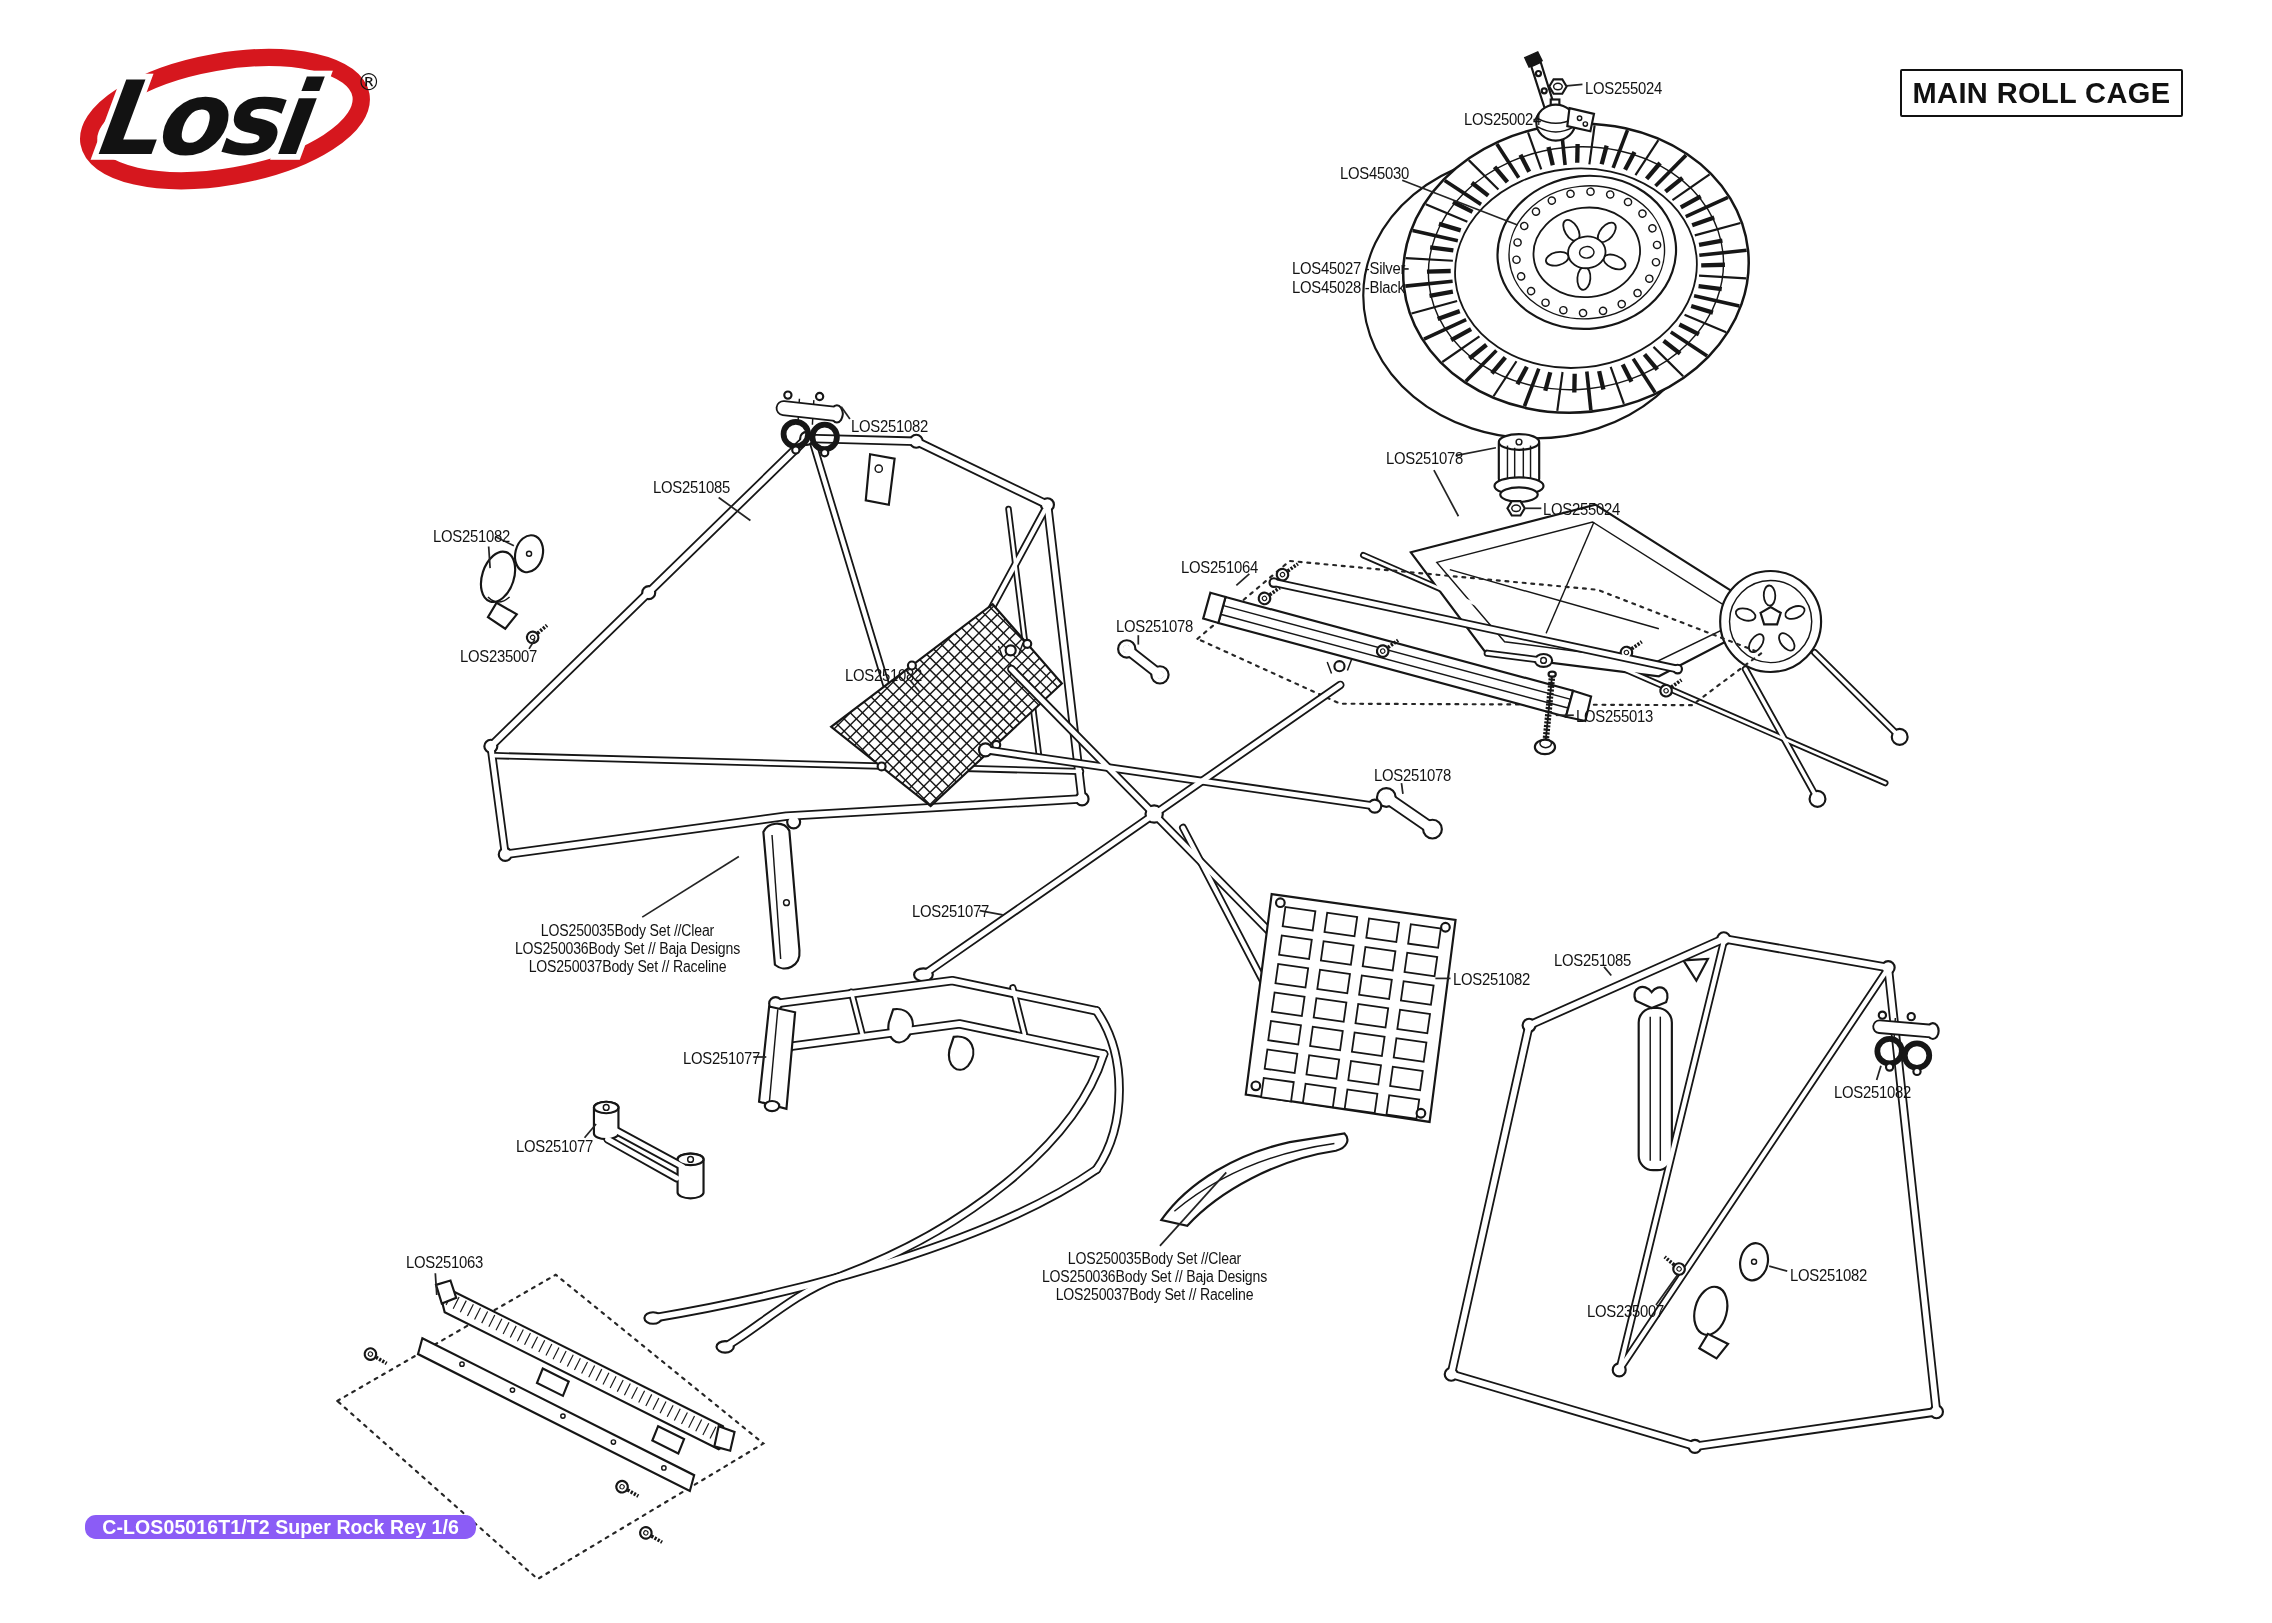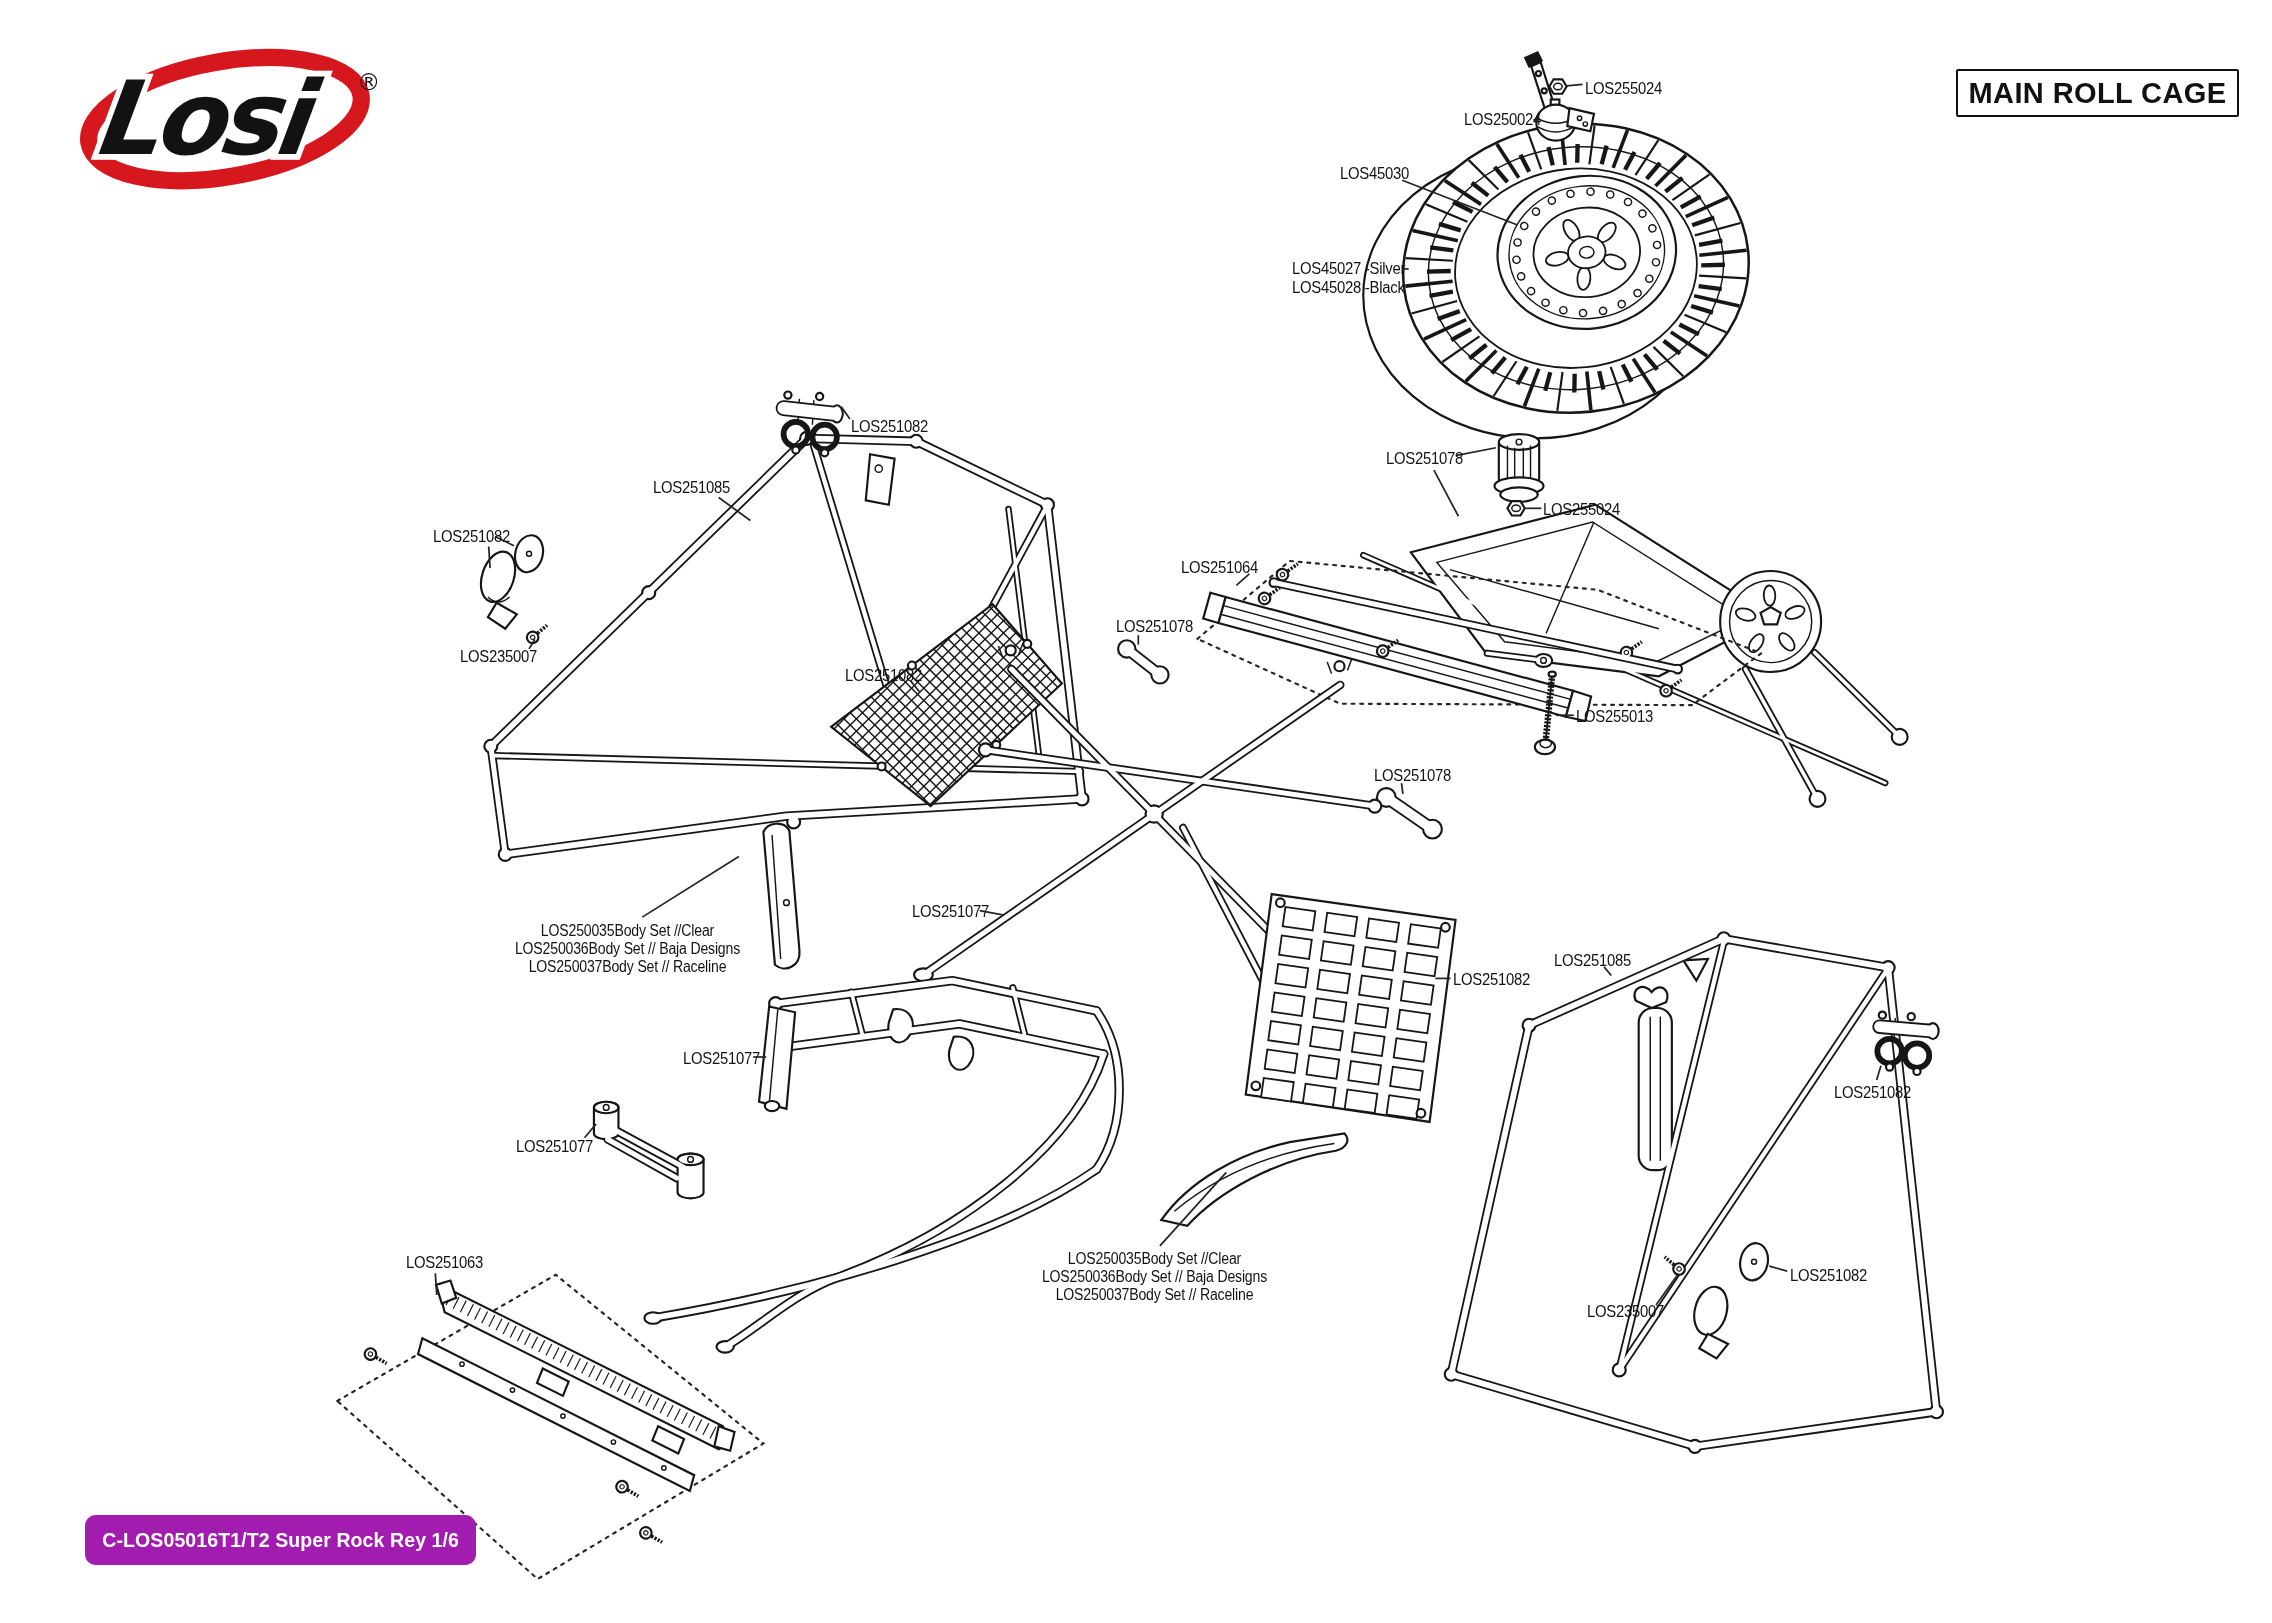--- a/index.html
+++ b/index.html
@@ -4,25 +4,25 @@
 <style>
   html,body{margin:0;padding:0;background:#fff;}
   #canvas{position:relative;width:2273px;height:1623px;background:#fff;overflow:hidden;
           font-family:"Liberation Sans",sans-serif;color:#111;}
   svg.art{position:absolute;left:0;top:0;}
   .lbl{position:absolute;font:17.3px/1.05 "Liberation Sans",sans-serif;color:#131313;
        letter-spacing:-0.3px;white-space:nowrap;transform:scaleX(.86);transform-origin:0 50%;}
   .bodyset{position:absolute;width:303px;margin-left:-151px;text-align:center;
        font:16px/18px "Liberation Sans",sans-serif;color:#131313;letter-spacing:-0.2px;
        transform:scaleX(.88);}
-  .title-box{position:absolute;left:1956px;top:69px;width:283px;height:48px;
+  .title-box{position:absolute;left:1900px;top:69px;width:283px;height:48px;
        border:2.9px solid #111;border-radius:2px;display:flex;align-items:center;justify-content:center;
        font:bold 29px "Liberation Sans",sans-serif;letter-spacing:0.4px;box-sizing:border-box;}
-  .footer-box{position:absolute;left:85px;top:1515px;height:50px;padding:0 17.3px;border-radius:10.8px;
-       background:#a21caf;color:#fff;display:flex;align-items:center;
+  .footer-box{position:absolute;left:85px;top:1515px;height:24px;padding:0 17.3px;border-radius:10.8px;
+       background:#8b5cf6;color:#fff;display:flex;align-items:center;
        font:bold 19.5px "Liberation Sans",sans-serif;letter-spacing:0.1px;}
   .logo{position:absolute;left:75px;top:45px;}
   
   .o2{fill:none;stroke:#161616;stroke-width:2;}
   .thin{fill:#fff;stroke:#161616;stroke-width:3;}
   .dash{fill:none;stroke:#262626;stroke-width:3;stroke-dasharray:4 8;stroke-linecap:round;}
   .ln{stroke:#242424;stroke-width:2.4;}
   .tube{fill:none;stroke:#161616;stroke-linecap:round;stroke-linejoin:round;}
   .tube-in{fill:none;stroke:#fff;stroke-linecap:round;stroke-linejoin:round;}
 </style>

